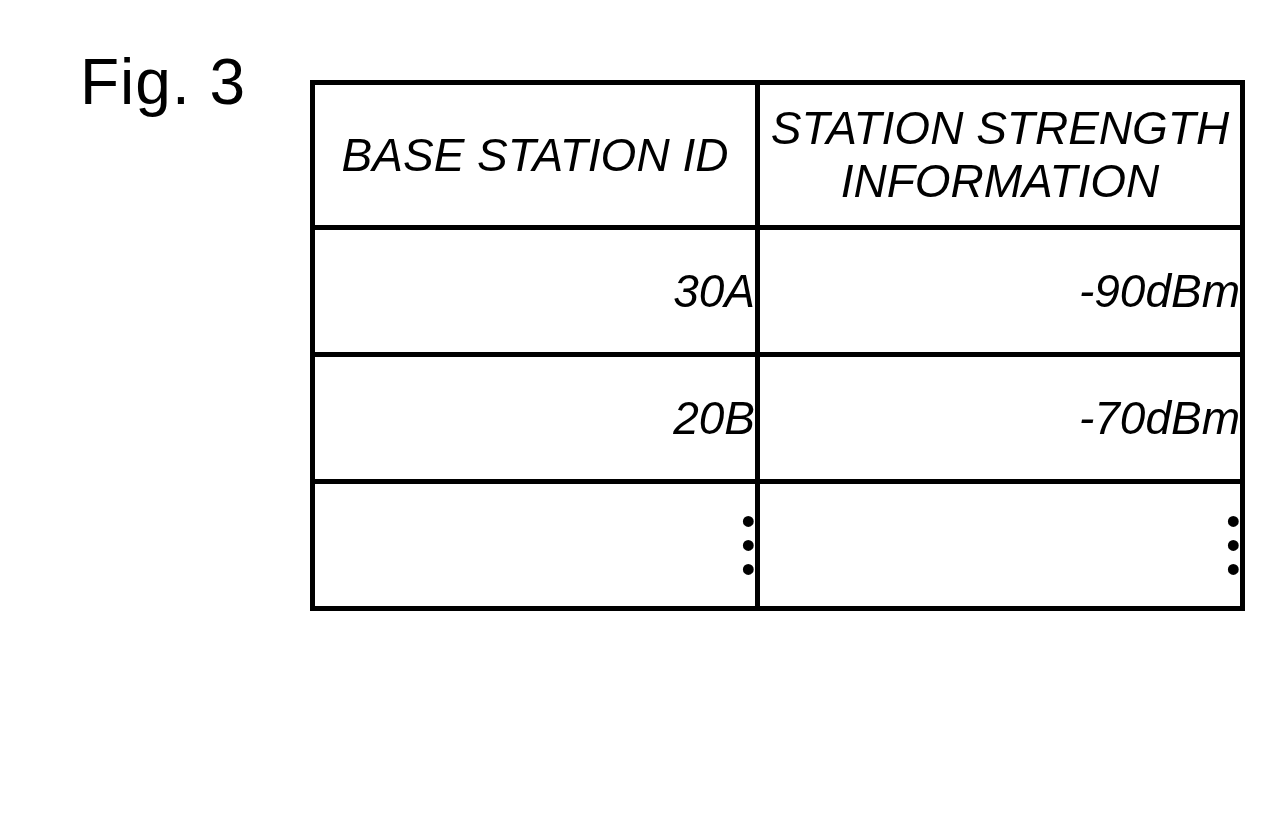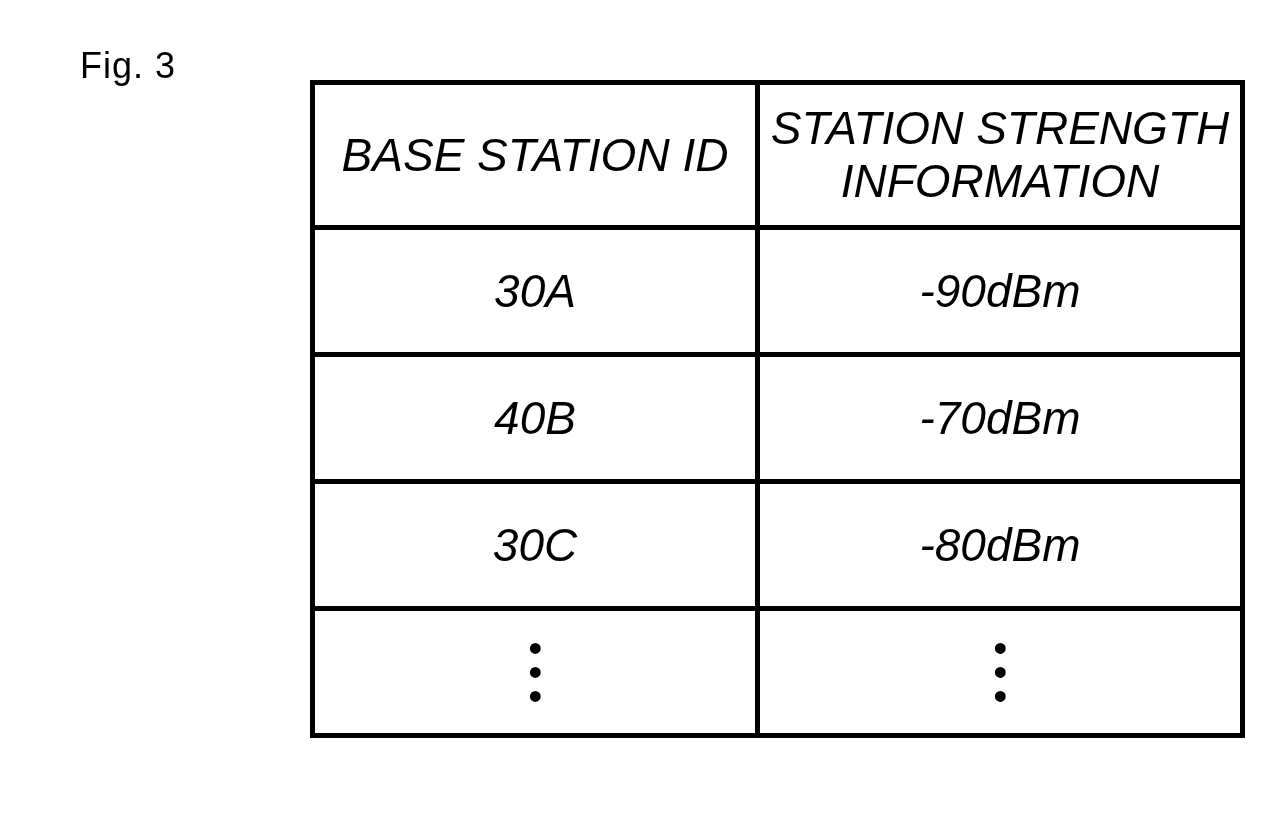--- a/index.html
+++ b/index.html
@@ -9,21 +9,21 @@
     height: 834px;
     background: #fff;
     font-family: Arial, Helvetica, sans-serif;
     color: #000;
     position: relative;
   }
   .figlabel {
     position: absolute;
     left: 80px;
     top: 45px;
-    font-size: 36px;
+    font-size: 64px;
     letter-spacing: 1px;
   }
   .tablewrap {
     position: absolute;
     left: 310px;
     top: 80px;
   }
   table.data {
     border-collapse: collapse;
     border: 5px solid #000;
@@ -33,21 +33,21 @@
   table.data td {
     border: 5px solid #000;
     text-align: center;
     vertical-align: middle;
     font-size: 46px;
     font-weight: normal;
     line-height: 1.15;
     padding: 0;
   }
   table.data th { height: 140px; }
-  table.data td { height: 122px; }
+  table.data td { height: 122px; text-align: right; }
   .col1 { width: 440px; }
   .col2 { width: 480px; }
   .dots {
     font-size: 40px;
     line-height: 0.6;
     letter-spacing: 0;
   }
   .dots span { display: block; }
 </style>
 </head>
@@ -62,26 +62,22 @@
         <th class="col1">BASE STATION ID</th>
         <th class="col2">STATION STRENGTH INFORMATION</th>
       </tr>
     </thead>
     <tbody>
       <tr>
         <td class="col1">30A</td>
         <td class="col2">-90dBm</td>
       </tr>
       <tr>
-        <td class="col1">40B</td>
+        <td class="col1">20B</td>
         <td class="col2">-70dBm</td>
-      </tr>
-      <tr>
-        <td class="col1">30C</td>
-        <td class="col2">-80dBm</td>
       </tr>
       <tr>
         <td class="col1">
           <div class="dots">
             <span>•</span>
               <span>•</span>
               <span>•</span>
           </div>
         </td>
         <td class="col2">

